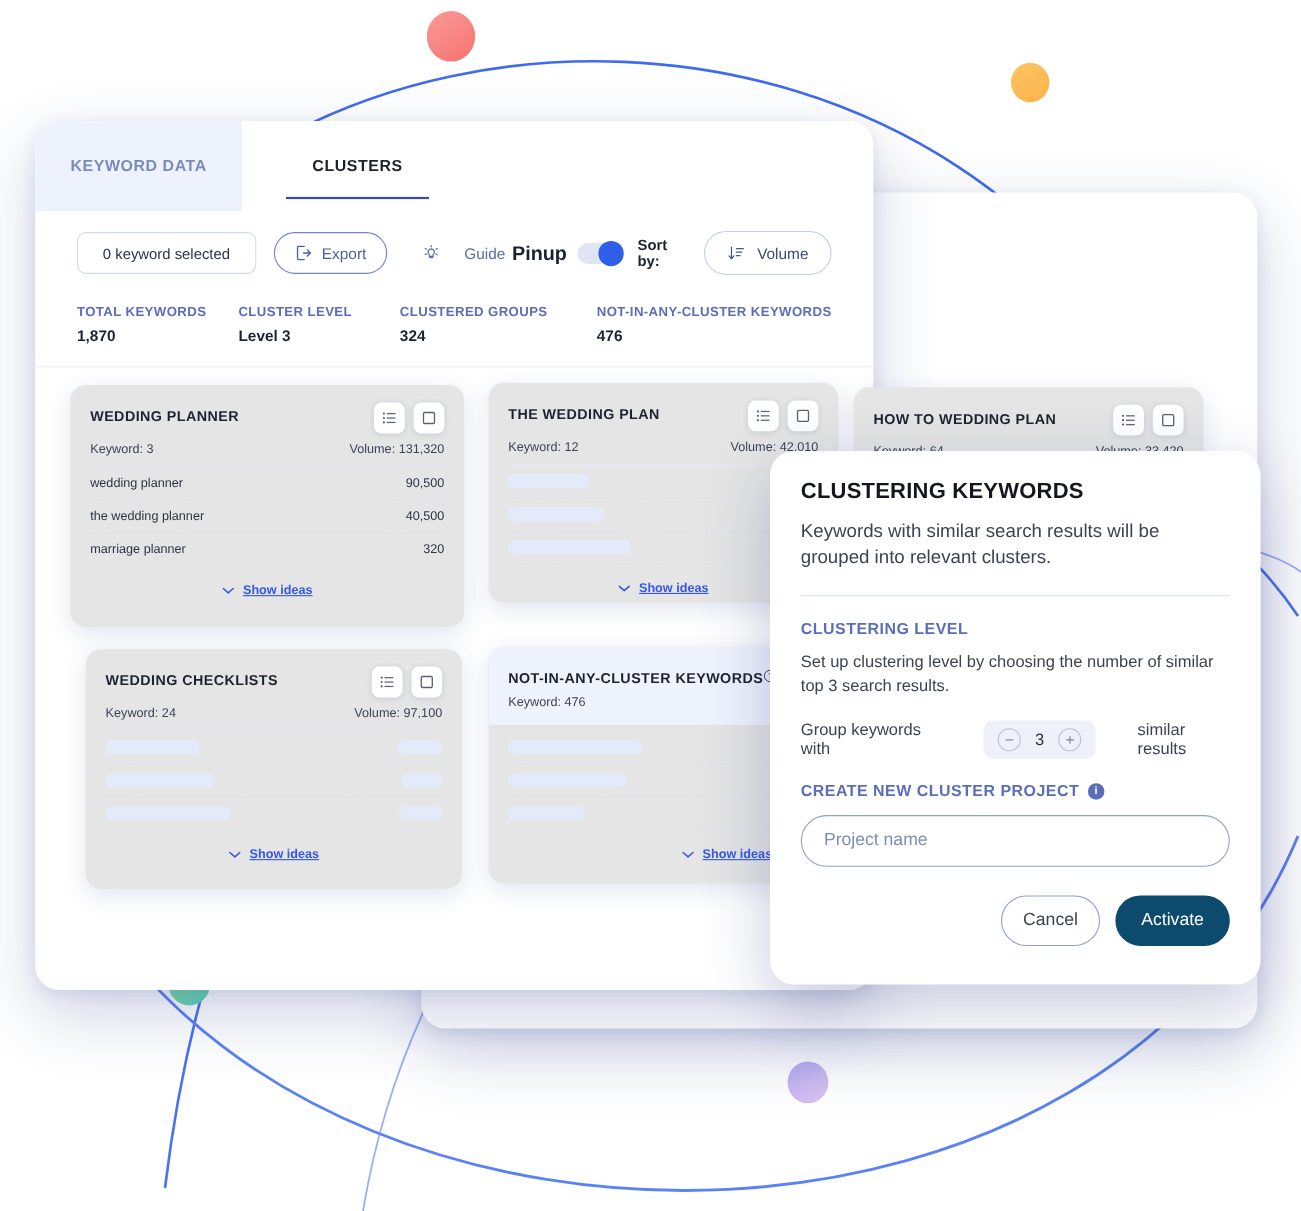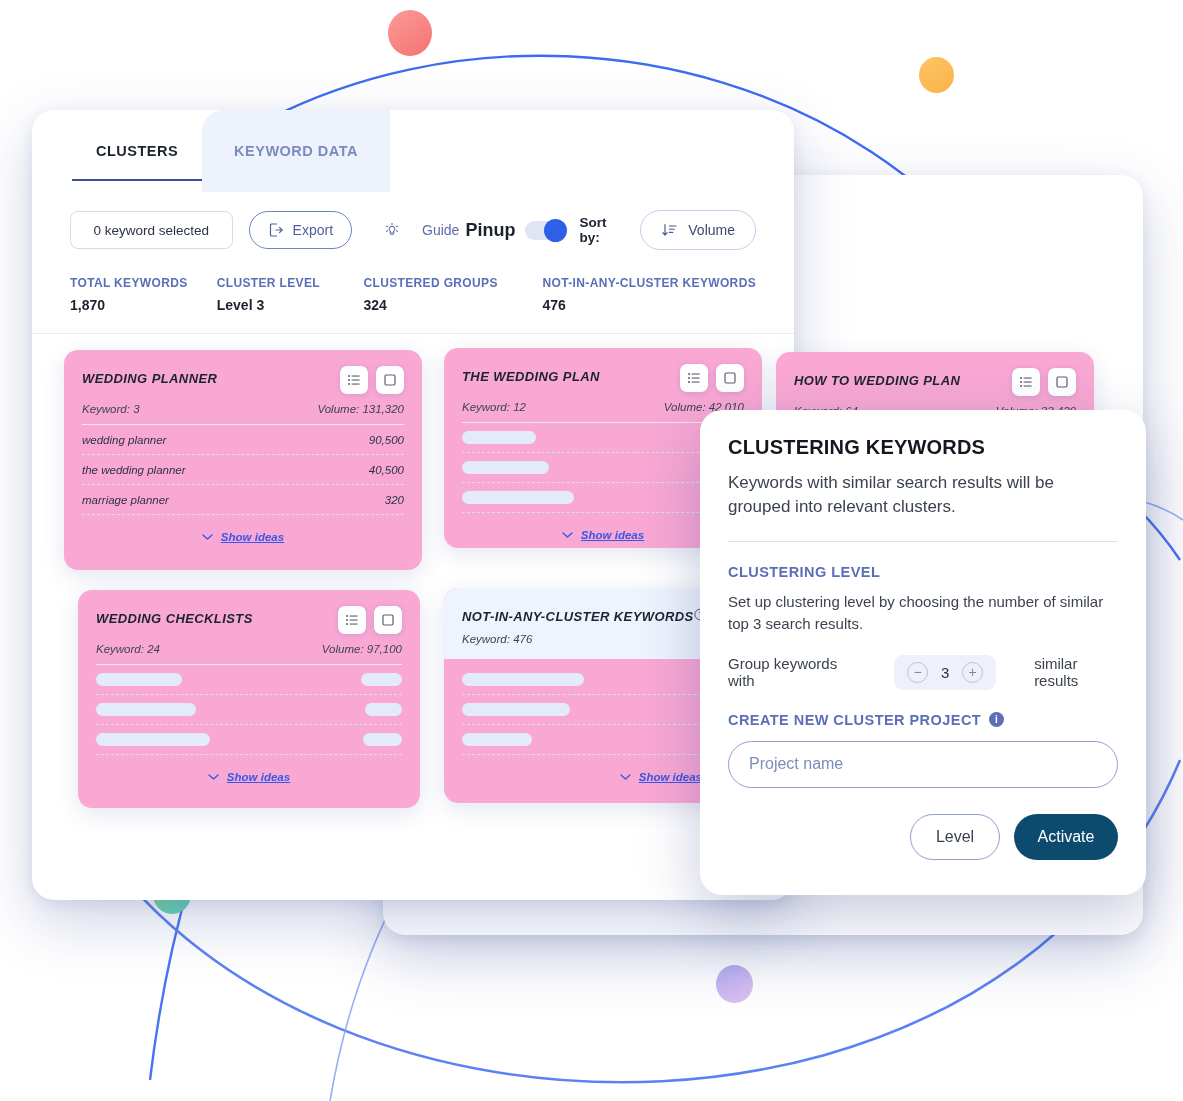--- a/index.html
+++ b/index.html
@@ -101,23 +101,23 @@
   #stats .stat:nth-child(3) { width: 183px; }
 
   #divider { margin: 20px 0 0 0; height: 1px; background: #e7ecf6; }
 
   
   #cards {
     position: absolute; left: 0; top: 0; width: 1120px;
     padding: 0; z-index: 4; pointer-events: none;
   }
   .card {
-    position: absolute; background: #f9a8d4; border-radius: 14px;
+    position: absolute; background: #e5e5e5; border-radius: 14px;
     box-shadow: 0 6px 22px rgba(40,60,140,.13);
-    pointer-events: auto; overflow: hidden; font-style: italic;
+    pointer-events: auto; overflow: hidden;
   }
   .card-head { padding: 16px 18px 0 18px; }
   .card-title-row { display: flex; align-items: flex-start; }
   .card-title {
     font-size: 13px; font-weight: bold; letter-spacing: .4px; color: #1c2330;
     flex: 1 1 auto; padding-top: 5px; white-space: nowrap;
   }
   .card-icons { display: flex; gap: 8px; }
   .icon-btn {
     width: 28px; height: 28px; border-radius: 7px; background: #fff;
@@ -232,26 +232,26 @@
   <div class="dot" id="dot-red"></div>
   <div class="dot" id="dot-orange"></div>
   <div class="dot" id="dot-green"></div>
   <div class="dot" id="dot-purple"></div>
 
   <div class="panel" id="panel-back"></div>
 
   <div class="panel" id="panel-front">
 
     <div id="tabbar">
+      <div class="tab" id="tab-keyword-data">
+        <span>KEYWORD DATA</span>
+      </div>
       <div class="tab" id="tab-clusters">
         <span>CLUSTERS</span>
         <span class="underline"></span>
-      </div>
-      <div class="tab" id="tab-keyword-data">
-        <span>KEYWORD DATA</span>
       </div>
     </div>
 
     <div id="toolbar">
 
       <div id="keyword-select">
         <span>0 keyword selected</span>
       </div>
 
       <div id="export-button">
@@ -562,18 +562,18 @@
     </div>
 
     <div id="create-project-label">
       <span>CREATE NEW CLUSTER PROJECT</span>
       <span id="info-icon">i</span>
     </div>
 
     <input id="project-name-input" type="text" placeholder="Project name" style="">
 
     <div id="modal-actions">
-      <button id="cancel-button">Level</button>
+      <button id="cancel-button">Cancel</button>
       <button id="activate-button">Activate</button>
     </div>
   </div>
 
 </div>
 
 </body></html>

